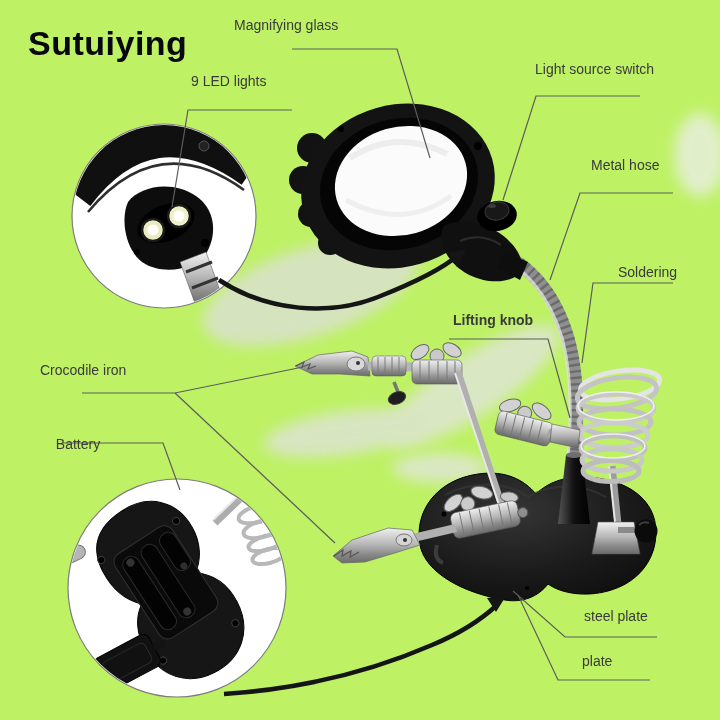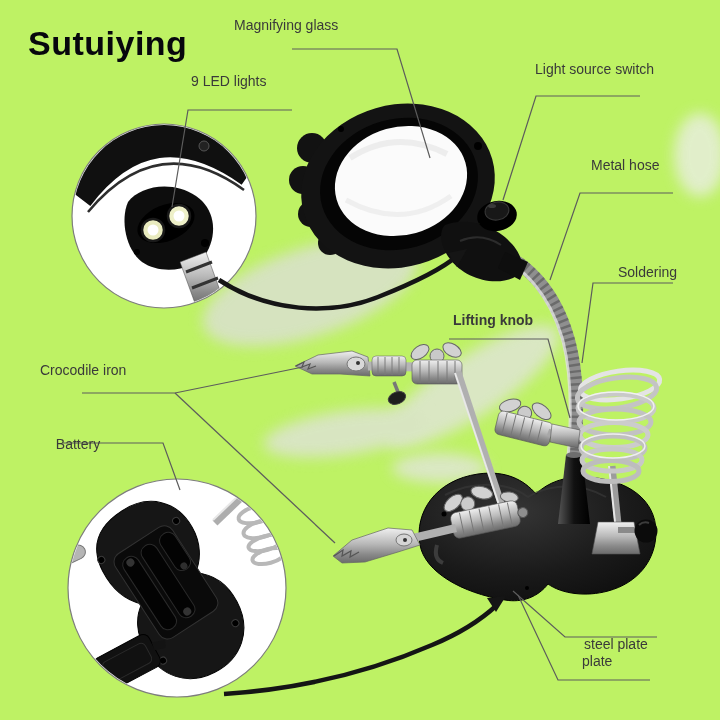--- a/index.html
+++ b/index.html
@@ -272,17 +272,17 @@
 </div>
 
 <div class="label" style="left:453px;top:312px;font-weight:bold;">Lifting knob</div>
 
 <div class="label" style="left:40px;top:362px;">Crocodile iron</div>
 
 <div class="label center two-line" style="left:8px;top:408px;width:140px;line-height:38px;margin-top:17px;">
   <div>Battery</div>
 </div>
 
-<div class="label" style="left:584px;top:608px;margin-top:28px;">steel plate</div>
+<div class="label" style="left:584px;top:608px;">steel plate</div>
 
 <div class="label" style="left:582px;top:653px;">plate</div>
 
 </div>
 
 </body></html>

